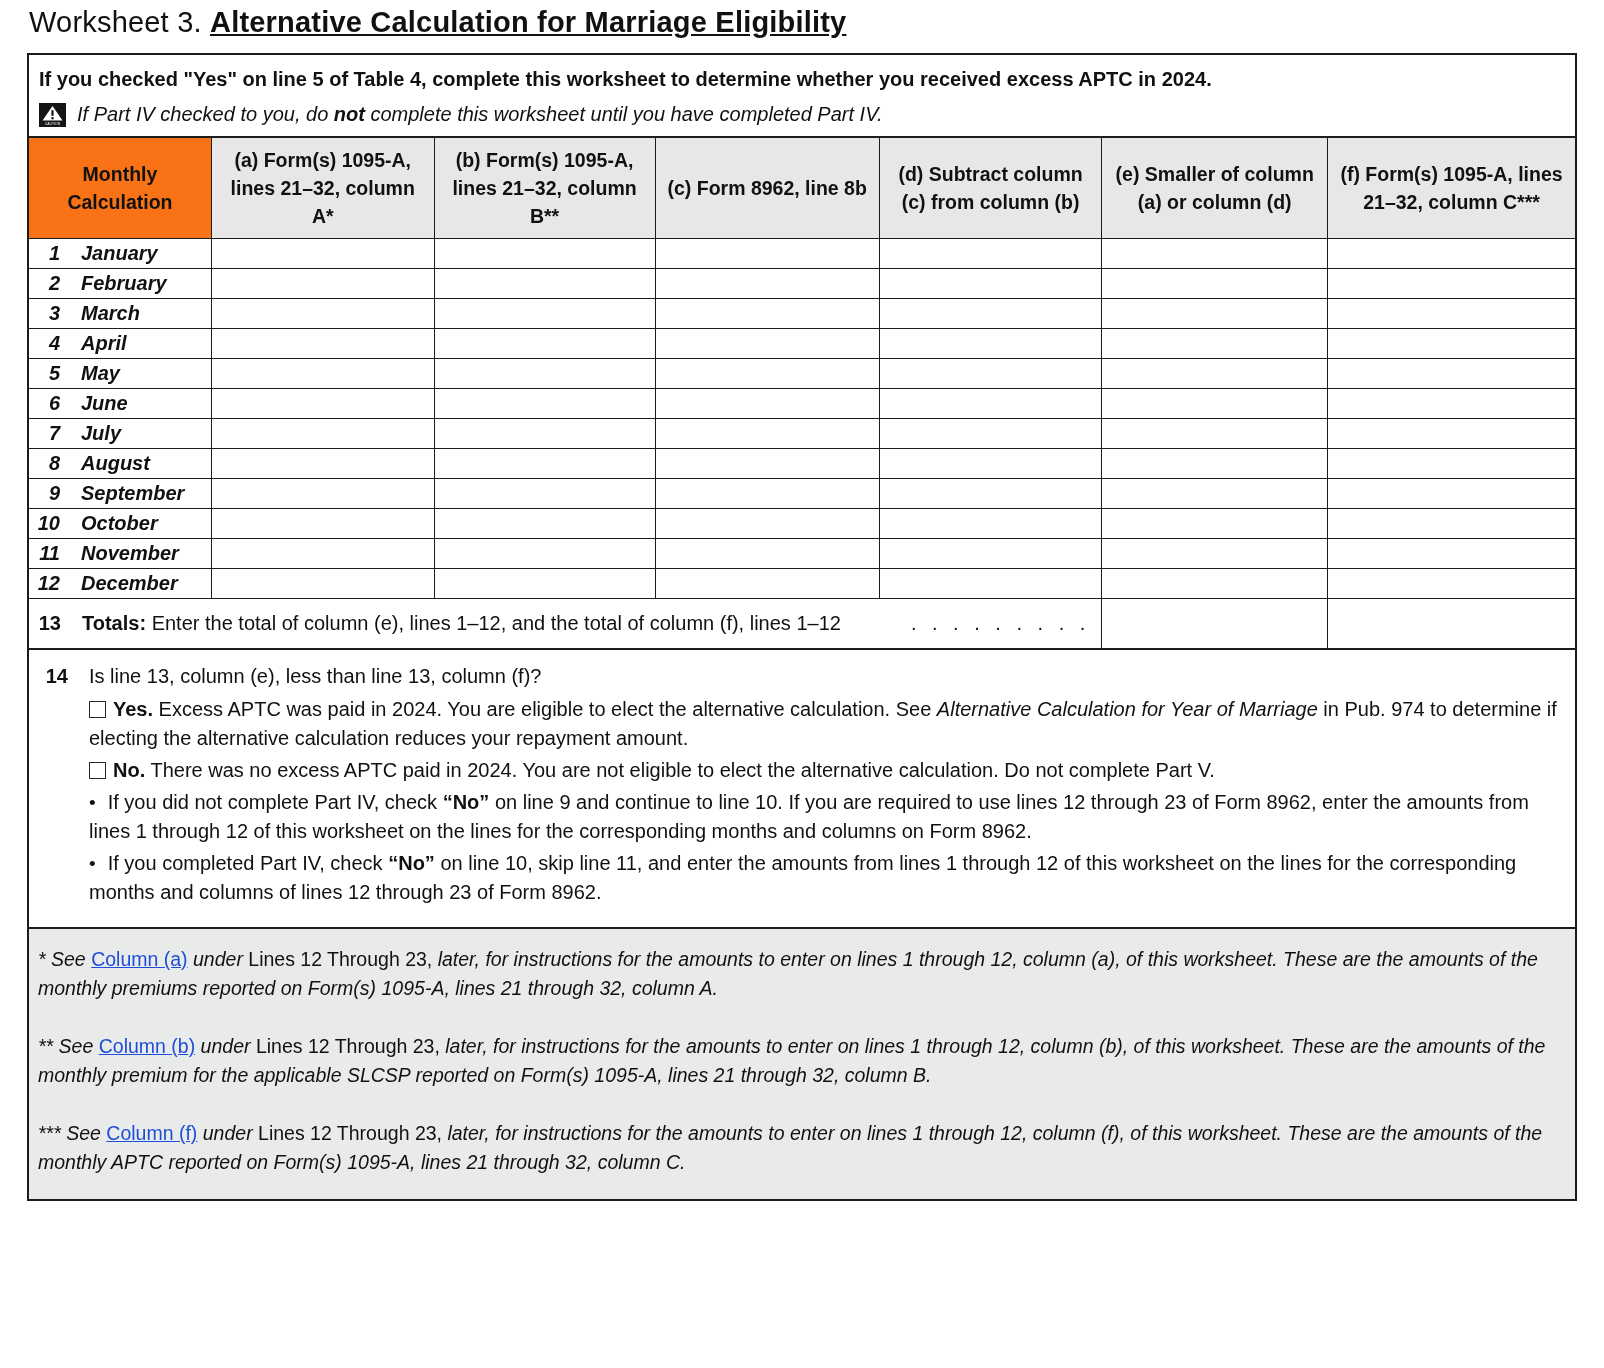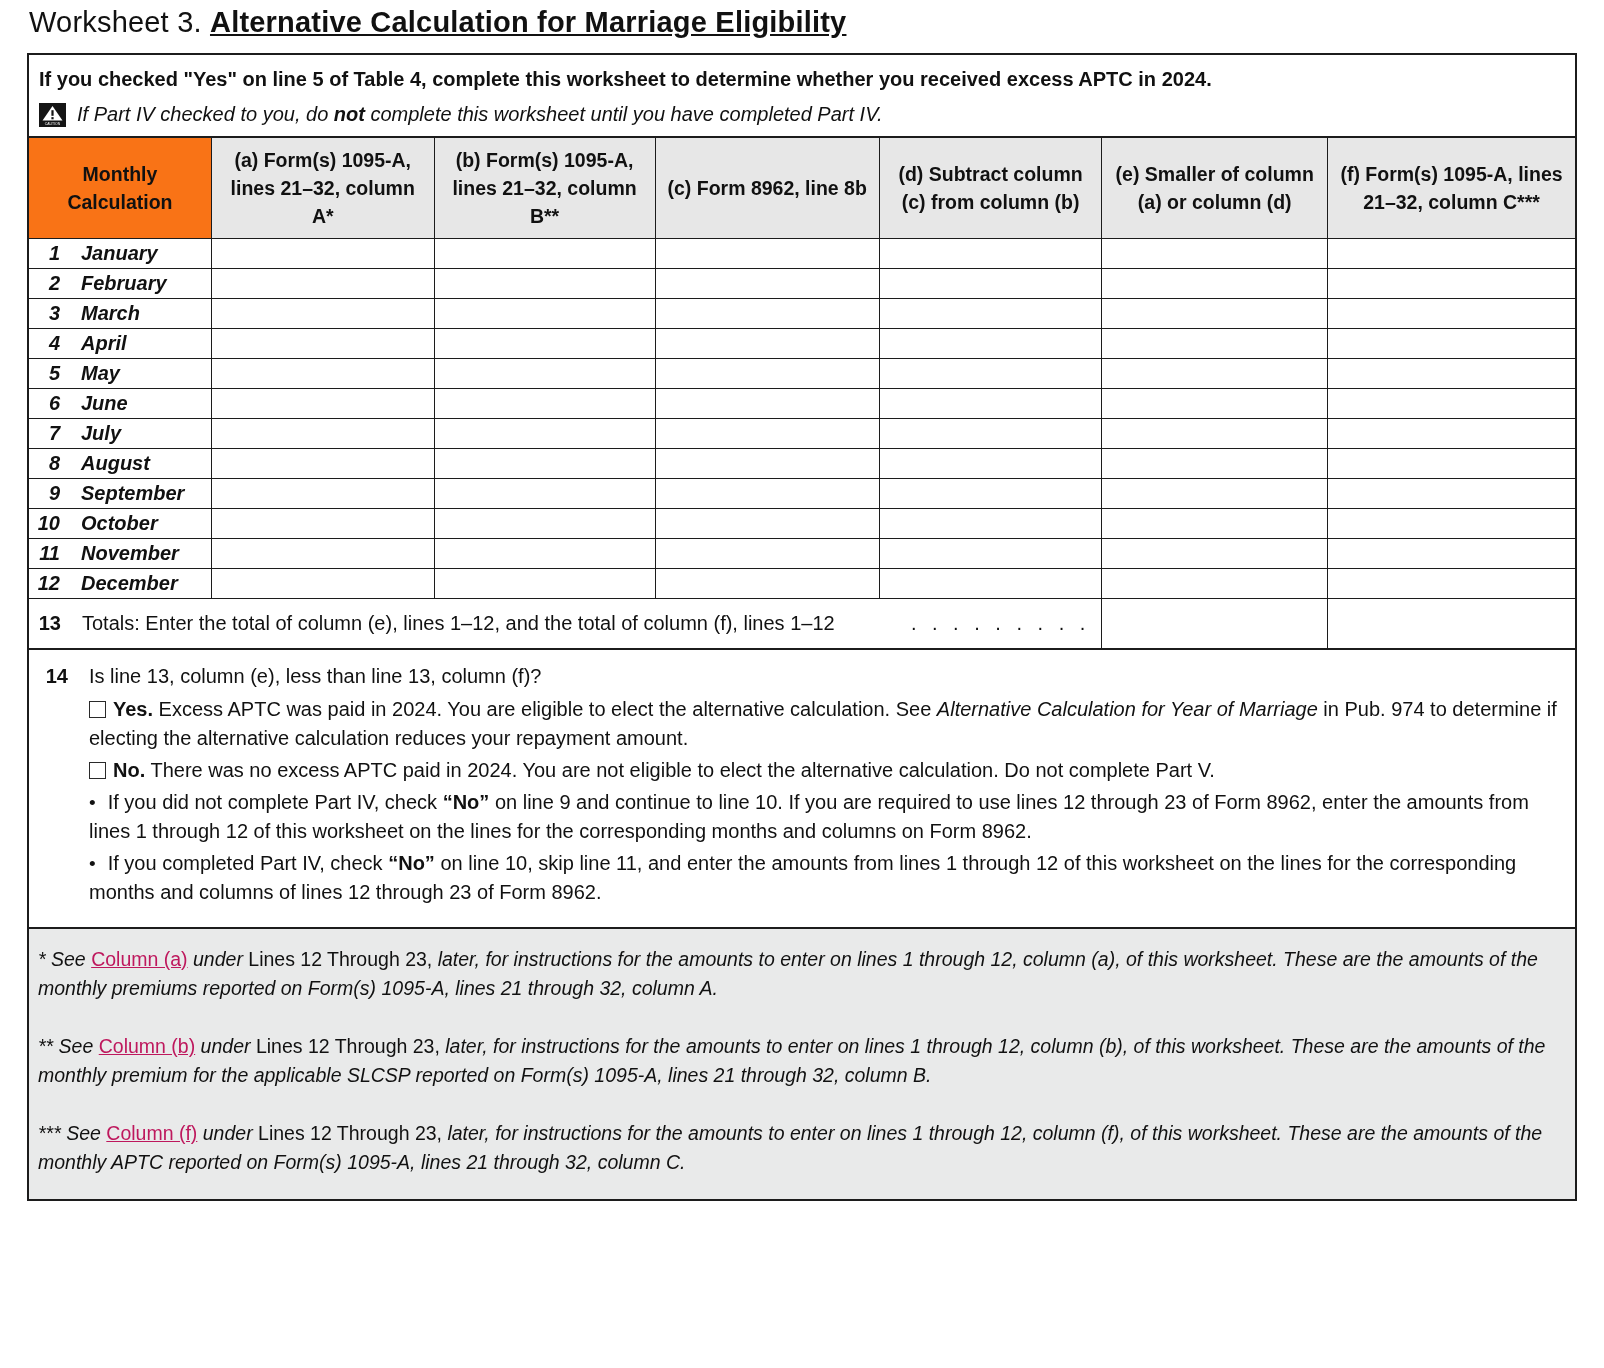--- a/index.html
+++ b/index.html
@@ -33,21 +33,21 @@
     background: #e7e7e7; font-weight: 700; font-size: 19.5px; line-height: 28px;
     text-align: center; vertical-align: middle; padding: 8px 6px; height: 100px;
   }
   th.hdr.first { background: #f97316; }
   td.mcell { height: 30px; padding: 0; font-weight: 700; font-size: 20px; vertical-align: middle; background:#fff;font-style:italic; }
   td.acell { background: #fff; }
   .num { display: inline-block; min-width: 31px; text-align: right; margin-right: 21px; font-weight: 700; }
 
   tr.totals td { height: 49px; font-size: 20px; vertical-align: middle; }
   .totals-label { display: flex; align-items: center; padding-right: 10px; }
-  .totals-label .t-bold { font-weight: 400; margin-top: 39px; }
+  .totals-label .t-bold { font-weight: 700; margin-top: 39px; }
   .totals-label .dots { margin-left: auto; letter-spacing: 5px; white-space: nowrap; font-weight: 400; }
 
   
   .line14 { border-top: 2px solid #1c1c1c; padding: 12px 16px 18px 8px; font-size: 20px; line-height: 29px; }
   .l14-question { margin-bottom: 4px; }
   .l14-body { margin-left: 52px; }
   .l14-body p { margin: 3px 0; }
   .checkbox {
     display: inline-block; width: 17px; height: 17px; border: 1.6px solid #2a2a2a;
     vertical-align: -2px; margin-right: 7px; background: #fff;
@@ -56,21 +56,21 @@
   .bullet-glyph { display: inline-block; margin-right: 12px; font-size: 19px; }
 
   
   .footnotes {
     border: 2.5px solid #1c1c1c; border-top-width: 2px; margin-top: -2.5px;
     background: #e9eaea; padding: 16px 16px 22px 9px;
     font-size: 19.5px; font-style: italic; line-height: 29px;
   }
   .footnotes p { margin: 0 0 29px 0; }
   .footnotes p:last-child { margin-bottom: 0; }
-  .fn-link { color: #be185d; text-decoration: underline; font-style: normal; cursor: pointer; }
+  .fn-link { color: #1d4ed8; text-decoration: underline; font-style: normal; cursor: pointer; }
   .roman { font-style: normal; }
 </style>
 </head>
 <body>
 
 <div class="page">
 
   <div class="page-title">
     <span>Worksheet 3.</span>
     <span class="t-main">Alternative Calculation for Marriage Eligibility</span>

